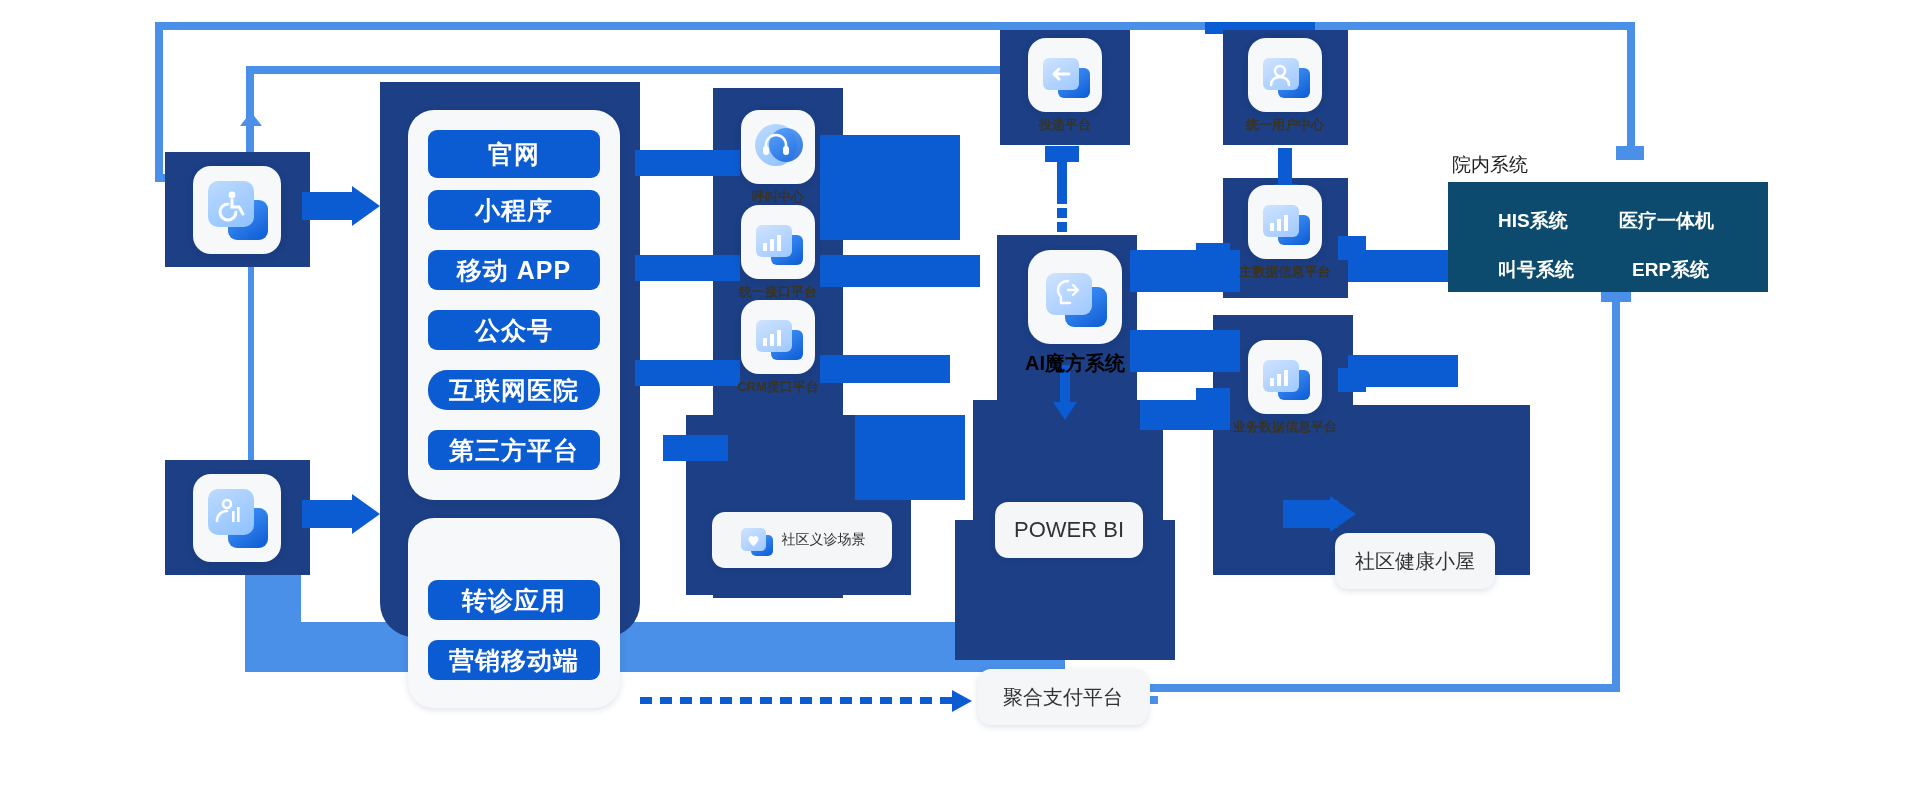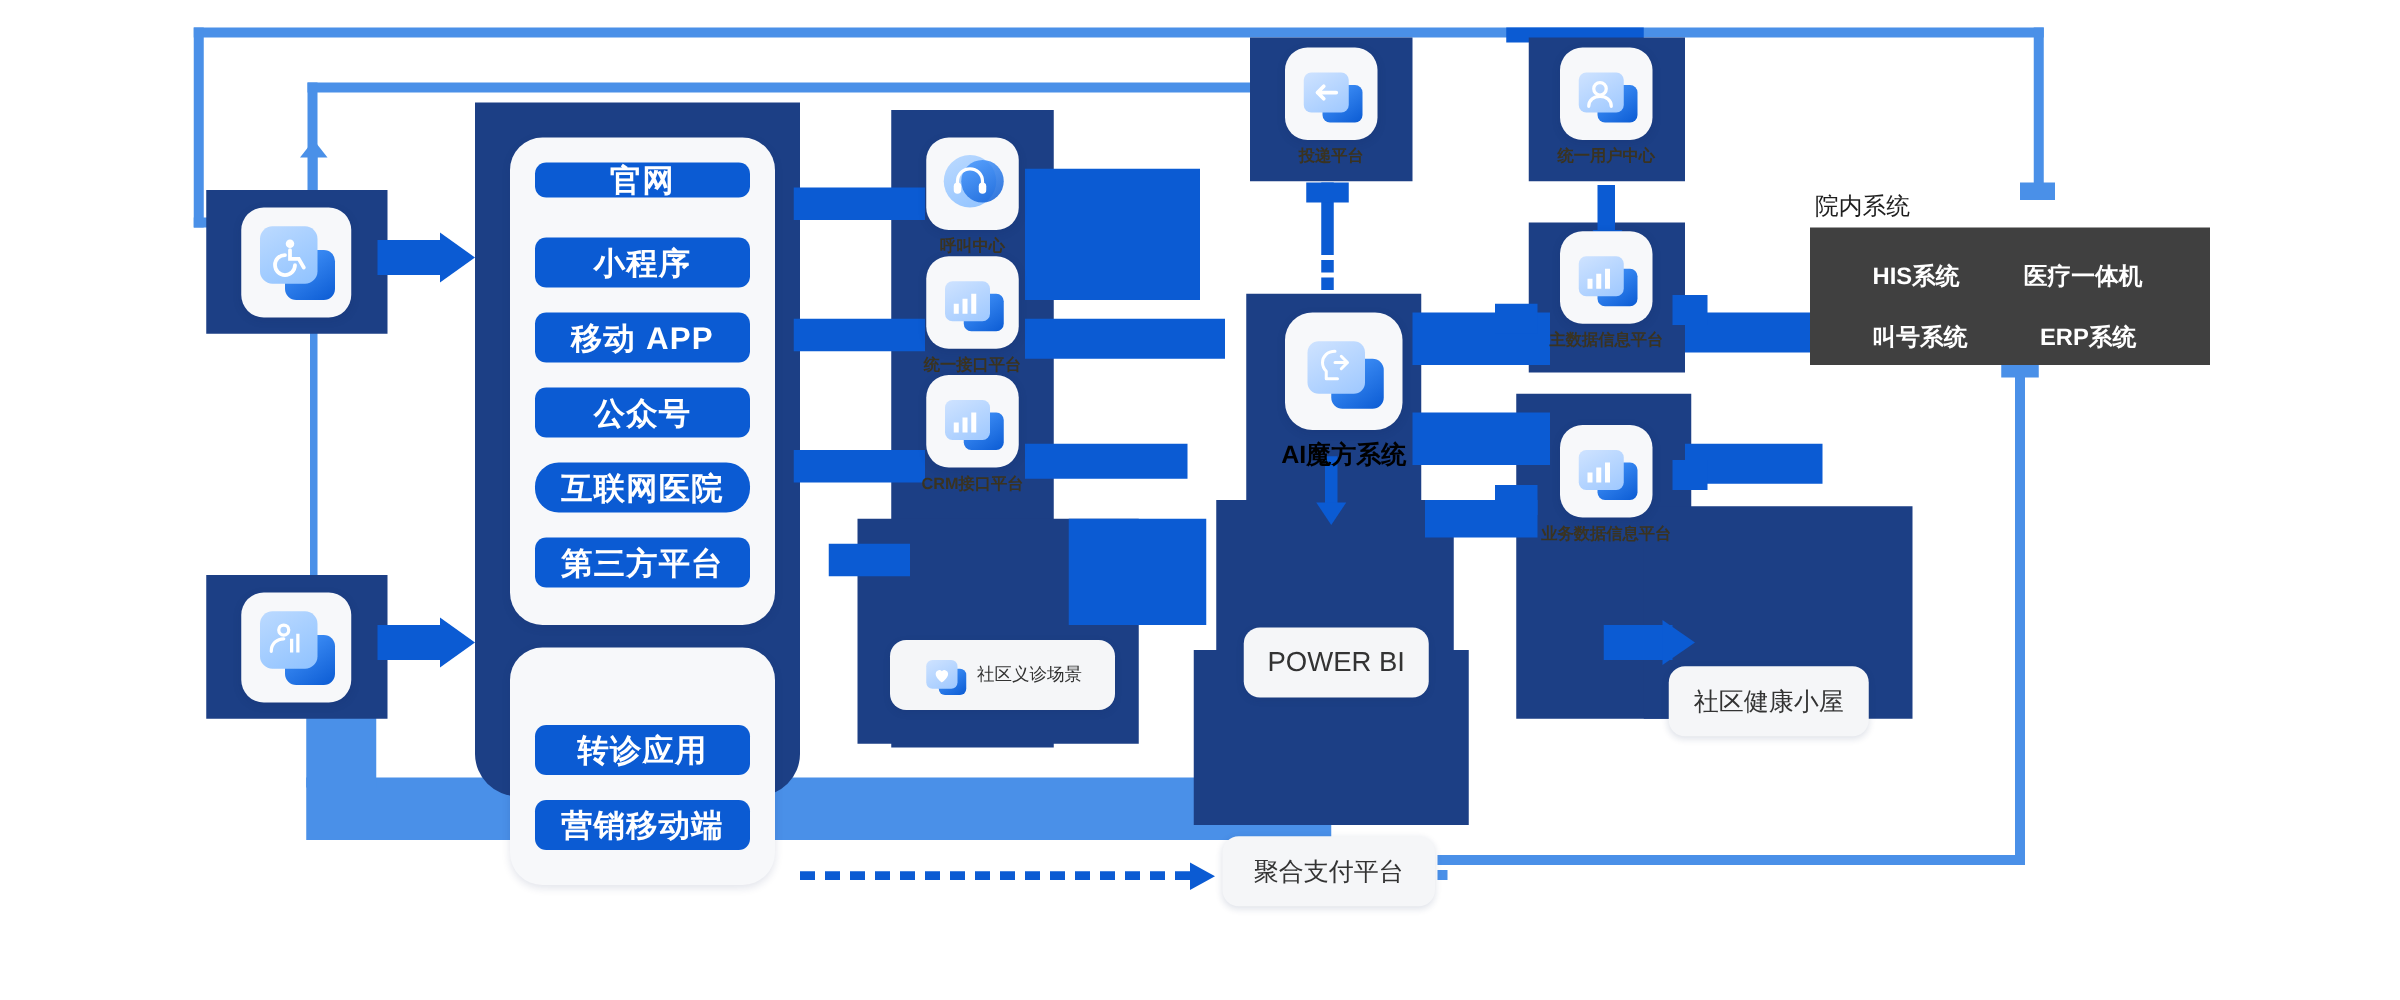--- a/index.html
+++ b/index.html
@@ -38,21 +38,21 @@
   .nodelabel{position:absolute;color:#3a3320;font-size:13px;font-weight:bold;
              width:100%;text-align:center;white-space:nowrap;left:0;}
 
   
   .chip{position:absolute;background:#f5f6f8;border-radius:13px;
         box-shadow:0 2px 6px rgba(20,40,90,.14);
         display:flex;align-items:center;justify-content:center;gap:9px;
         color:#333;font-size:20px;}
 
   
-  #hosp{position:absolute;background:#404040;}
+  #hosp{position:absolute;background:#0c4a6e;}
   #hosp .cell{position:absolute;color:#fff;font-size:19px;font-weight:bold;white-space:nowrap;}
   #hosptitle{position:absolute;color:#1d1d1d;font-size:19px;font-weight:normal;}
 
   .dashed{position:absolute;height:7px;
     background:repeating-linear-gradient(to right,#0b5bd3 0 12px,transparent 12px 20px);}
 
   .arw{position:absolute;width:0;height:0;}
 </style>
 </head>
 <body>
@@ -168,21 +168,21 @@
         <circle cx="19" cy="15" r="4" fill="none" stroke="#fff" stroke-width="2.6"></circle>
         <path d="M9 32c0-6 4.5-10 10-10" stroke="#fff" stroke-width="2.6" fill="none" stroke-linecap="round"></path>
         <rect x="24" y="22" width="2.6" height="11" fill="#fff"></rect>
         <rect x="29" y="18" width="2.6" height="15" fill="#fff"></rect>
       </svg>
     </div>
   </div>
 
   <div class="panel" style="left:408px;top:110px;width:212px;height:390px;">
   </div>
-  <div class="pill" style="left:428px;top:130px;width:172px;height:28px;">
+  <div class="pill" style="left:428px;top:130px;width:172px;height:48px;">
       <span>官网</span>
     </div>
   <div class="pill" style="left:428px;top:190px;width:172px;height:40px;">
       <span>小程序</span>
     </div>
   <div class="pill" style="left:428px;top:250px;width:172px;height:40px;">
       <span>移动 APP</span>
     </div>
   <div class="pill" style="left:428px;top:310px;width:172px;height:40px;">
       <span>公众号</span>

